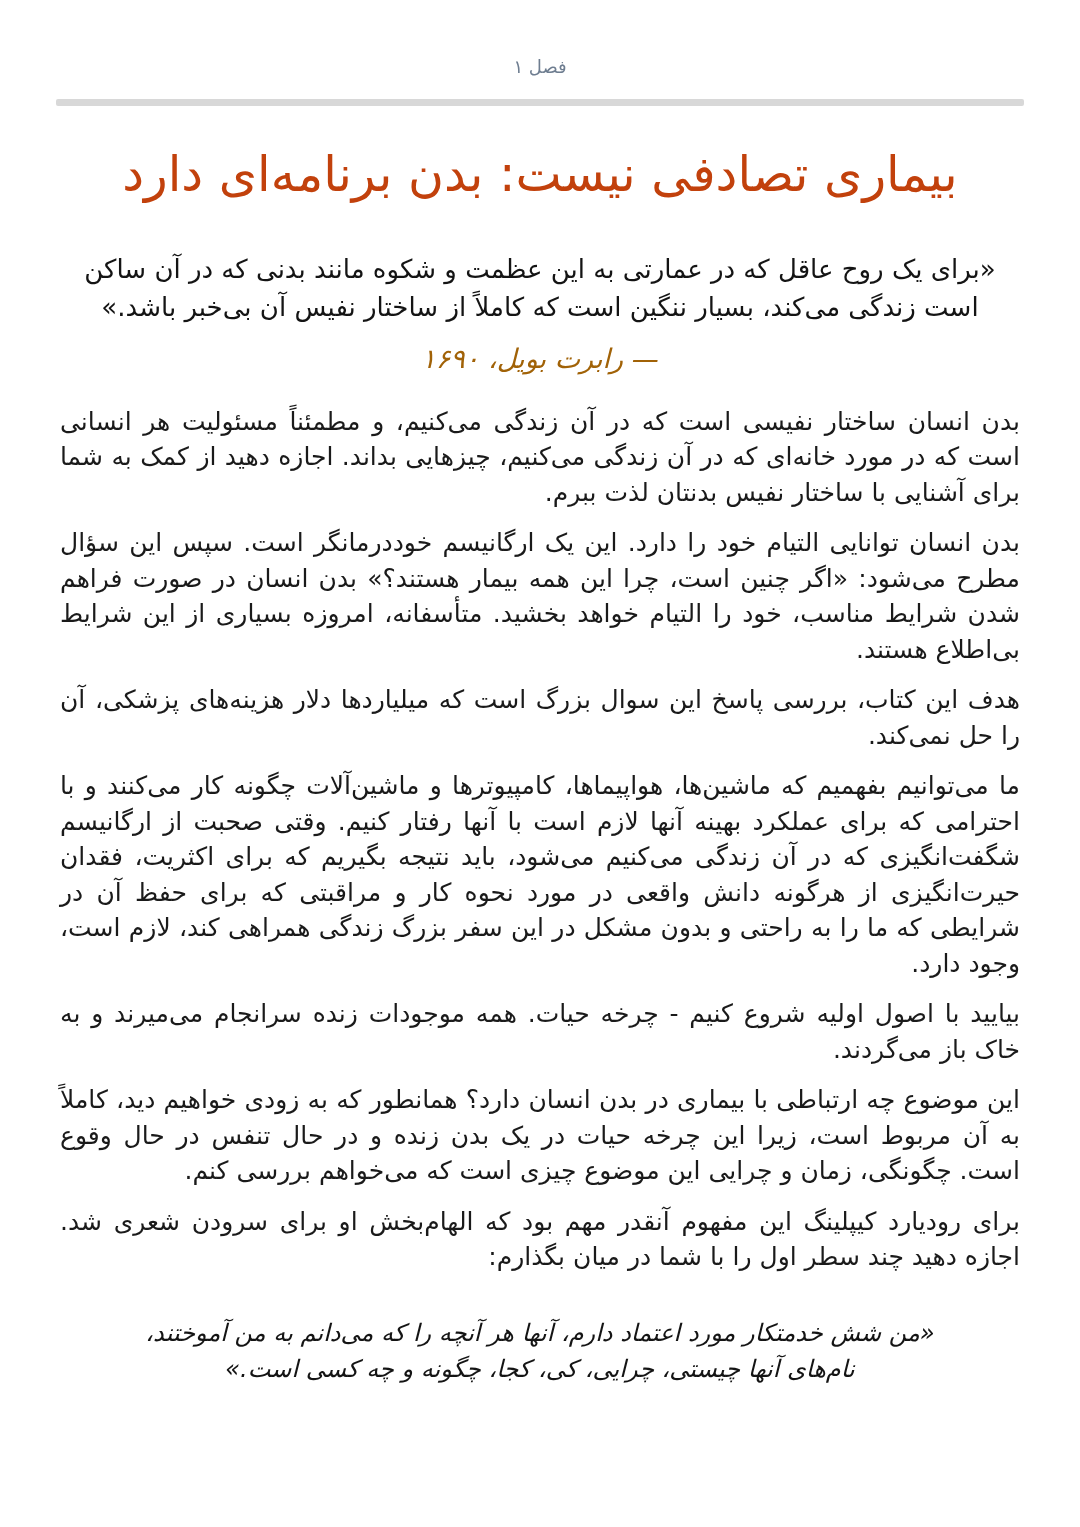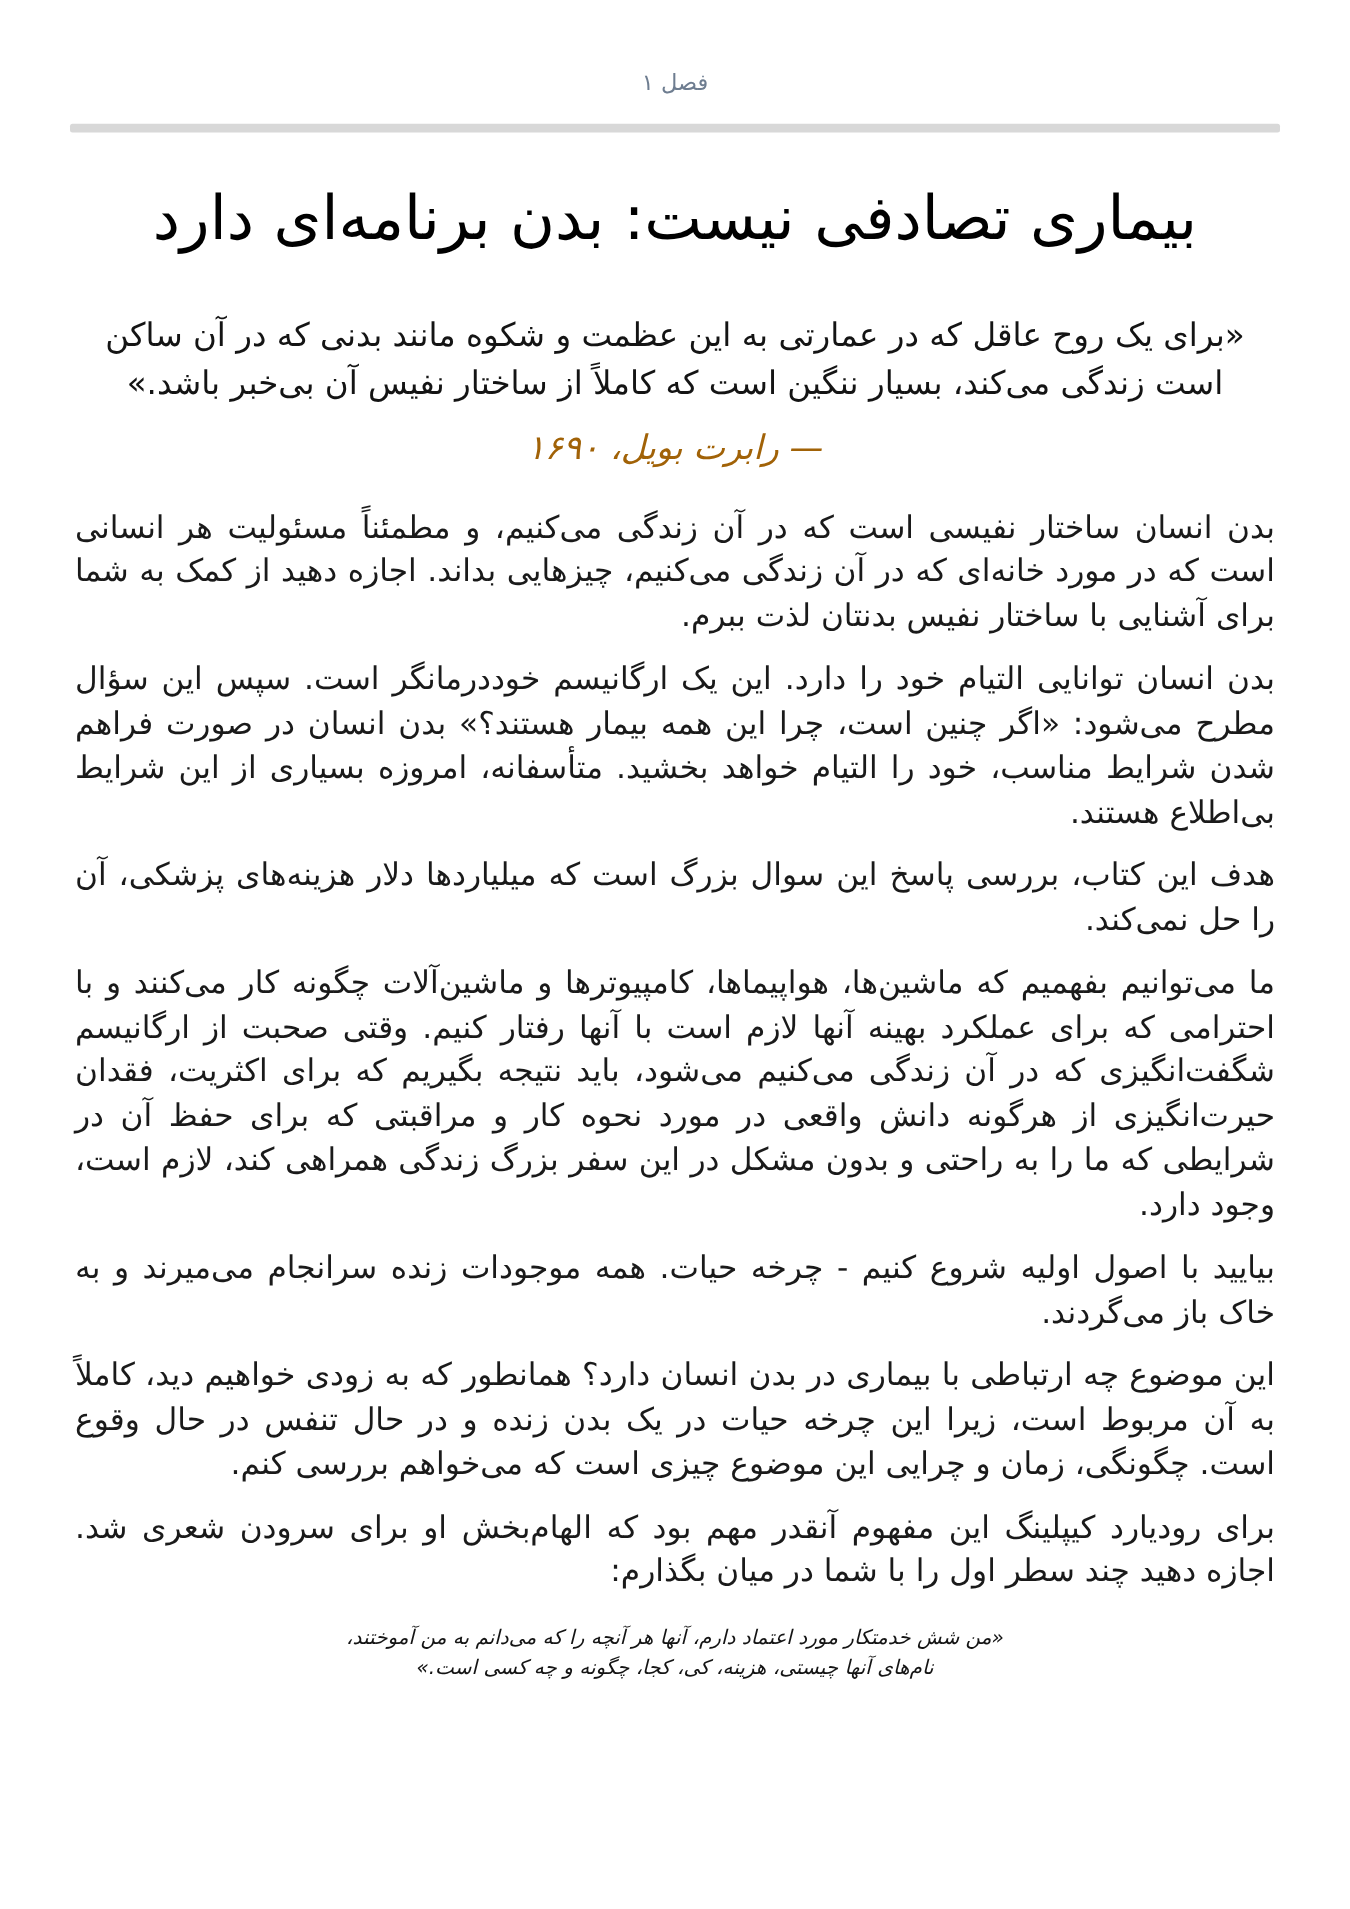--- a/index.html
+++ b/index.html
@@ -28,21 +28,21 @@
   .divider {
     height: 7px;
     background: #d8d8d8;
     border-radius: 2px;
     margin: 0 -4px;
   }
   h1.title {
     font-weight: normal;
     font-size: 49px;
     line-height: 1.25;
-    color: #000000;
+    color: #c2410c;
     text-align: center;
     margin: 38px 0 46px 0;
   }
   .epigraph {
     font-size: 26px;
     line-height: 1.45;
     color: #141414;
     text-align: center;
     max-width: 930px;
     margin: 12px auto 16px auto;
@@ -57,25 +57,25 @@
   p.body {
     font-size: 25px;
     line-height: 1.42;
     color: #1a1a1a;
     text-align: justify;
     text-align-last: right;
     margin: 0 0 15px 0;
   }
   .closing-quote {
     font-style: italic;
-    font-size: 16px;
+    font-size: 24px;
     line-height: 1.5;
     color: #141414;
     text-align: center;
-    margin-top: 23px;
+    margin-top: 40px;
   }
 </style>
 </head>
 <body>
 
 <div class="page">
 
   <div class="chapter-label">فصل ۱</div>
 
   <div class="divider"></div>
@@ -89,16 +89,16 @@
   <p class="body">بدن انسان ساختار نفیسی است که در آن زندگی می‌کنیم، و مطمئناً مسئولیت هر انسانی است که در مورد خانه‌ای که در آن زندگی می‌کنیم، چیزهایی بداند. اجازه دهید از کمک به شما برای آشنایی با ساختار نفیس بدنتان لذت ببرم.</p>
   <p class="body">بدن انسان توانایی التیام خود را دارد. این یک ارگانیسم خوددرمانگر است. سپس این سؤال مطرح می‌شود: «اگر چنین است، چرا این همه بیمار هستند؟» بدن انسان در صورت فراهم شدن شرایط مناسب، خود را التیام خواهد بخشید. متأسفانه، امروزه بسیاری از این شرایط بی‌اطلاع هستند.</p>
   <p class="body">هدف این کتاب، بررسی پاسخ این سوال بزرگ است که میلیاردها دلار هزینه‌های پزشکی، آن را حل نمی‌کند.</p>
   <p class="body">ما می‌توانیم بفهمیم که ماشین‌ها، هواپیماها، کامپیوترها و ماشین‌آلات چگونه کار می‌کنند و با احترامی که برای عملکرد بهینه آنها لازم است با آنها رفتار کنیم. وقتی صحبت از ارگانیسم شگفت‌انگیزی که در آن زندگی می‌کنیم می‌شود، باید نتیجه بگیریم که برای اکثریت، فقدان حیرت‌انگیزی از هرگونه دانش واقعی در مورد نحوه کار و مراقبتی که برای حفظ آن در شرایطی که ما را به راحتی و بدون مشکل در این سفر بزرگ زندگی همراهی کند، لازم است، وجود دارد.</p>
   <p class="body">بیایید با اصول اولیه شروع کنیم - چرخه حیات. همه موجودات زنده سرانجام می‌میرند و به خاک باز می‌گردند.</p>
   <p class="body">این موضوع چه ارتباطی با بیماری در بدن انسان دارد؟ همانطور که به زودی خواهیم دید، کاملاً به آن مربوط است، زیرا این چرخه حیات در یک بدن زنده و در حال تنفس در حال وقوع است. چگونگی، زمان و چرایی این موضوع چیزی است که می‌خواهم بررسی کنم.</p>
   <p class="body">برای رودیارد کیپلینگ این مفهوم آنقدر مهم بود که الهام‌بخش او برای سرودن شعری شد. اجازه دهید چند سطر اول را با شما در میان بگذارم:</p>
 
   <div class="closing-quote">
     <div>«من شش خدمتکار مورد اعتماد دارم، آنها هر آنچه را که می‌دانم به من آموختند،</div>
-    <div>نام‌های آنها چیستی، هزینه، کی، کجا، چگونه و چه کسی است.»</div>
+    <div>نام‌های آنها چیستی، چرایی، کی، کجا، چگونه و چه کسی است.»</div>
   </div>
 
 </div>
 
 </body></html>

